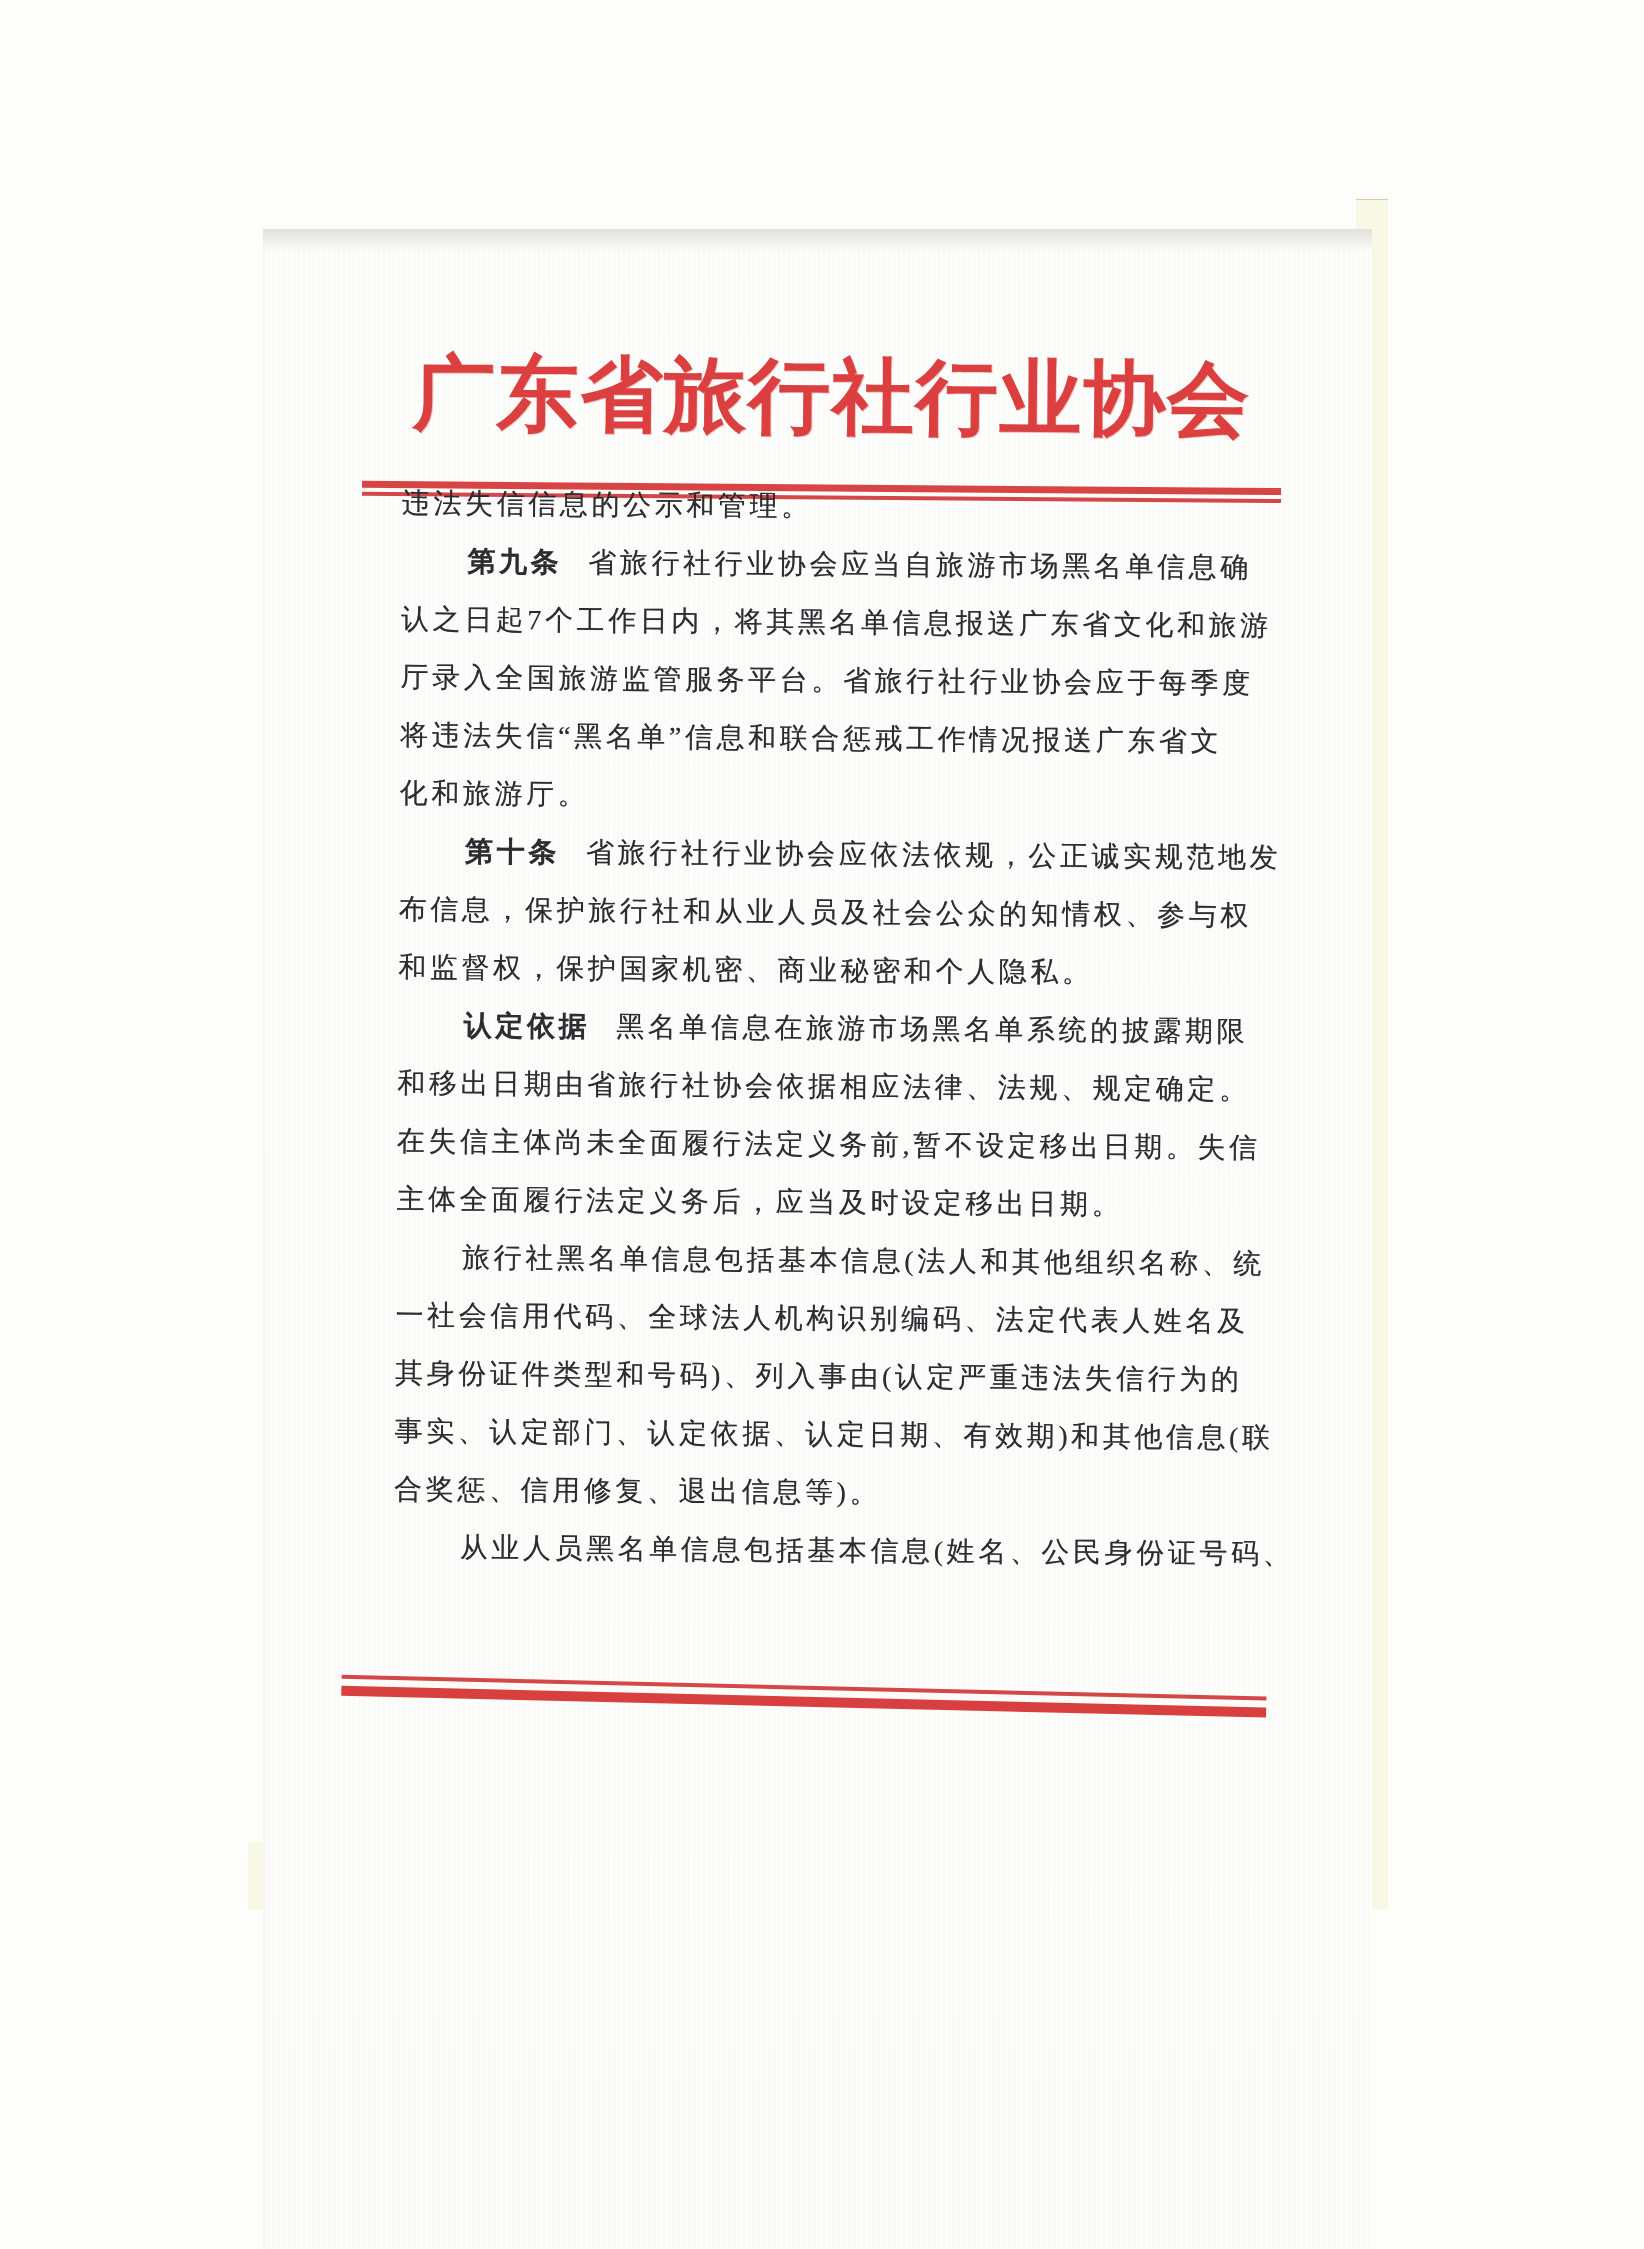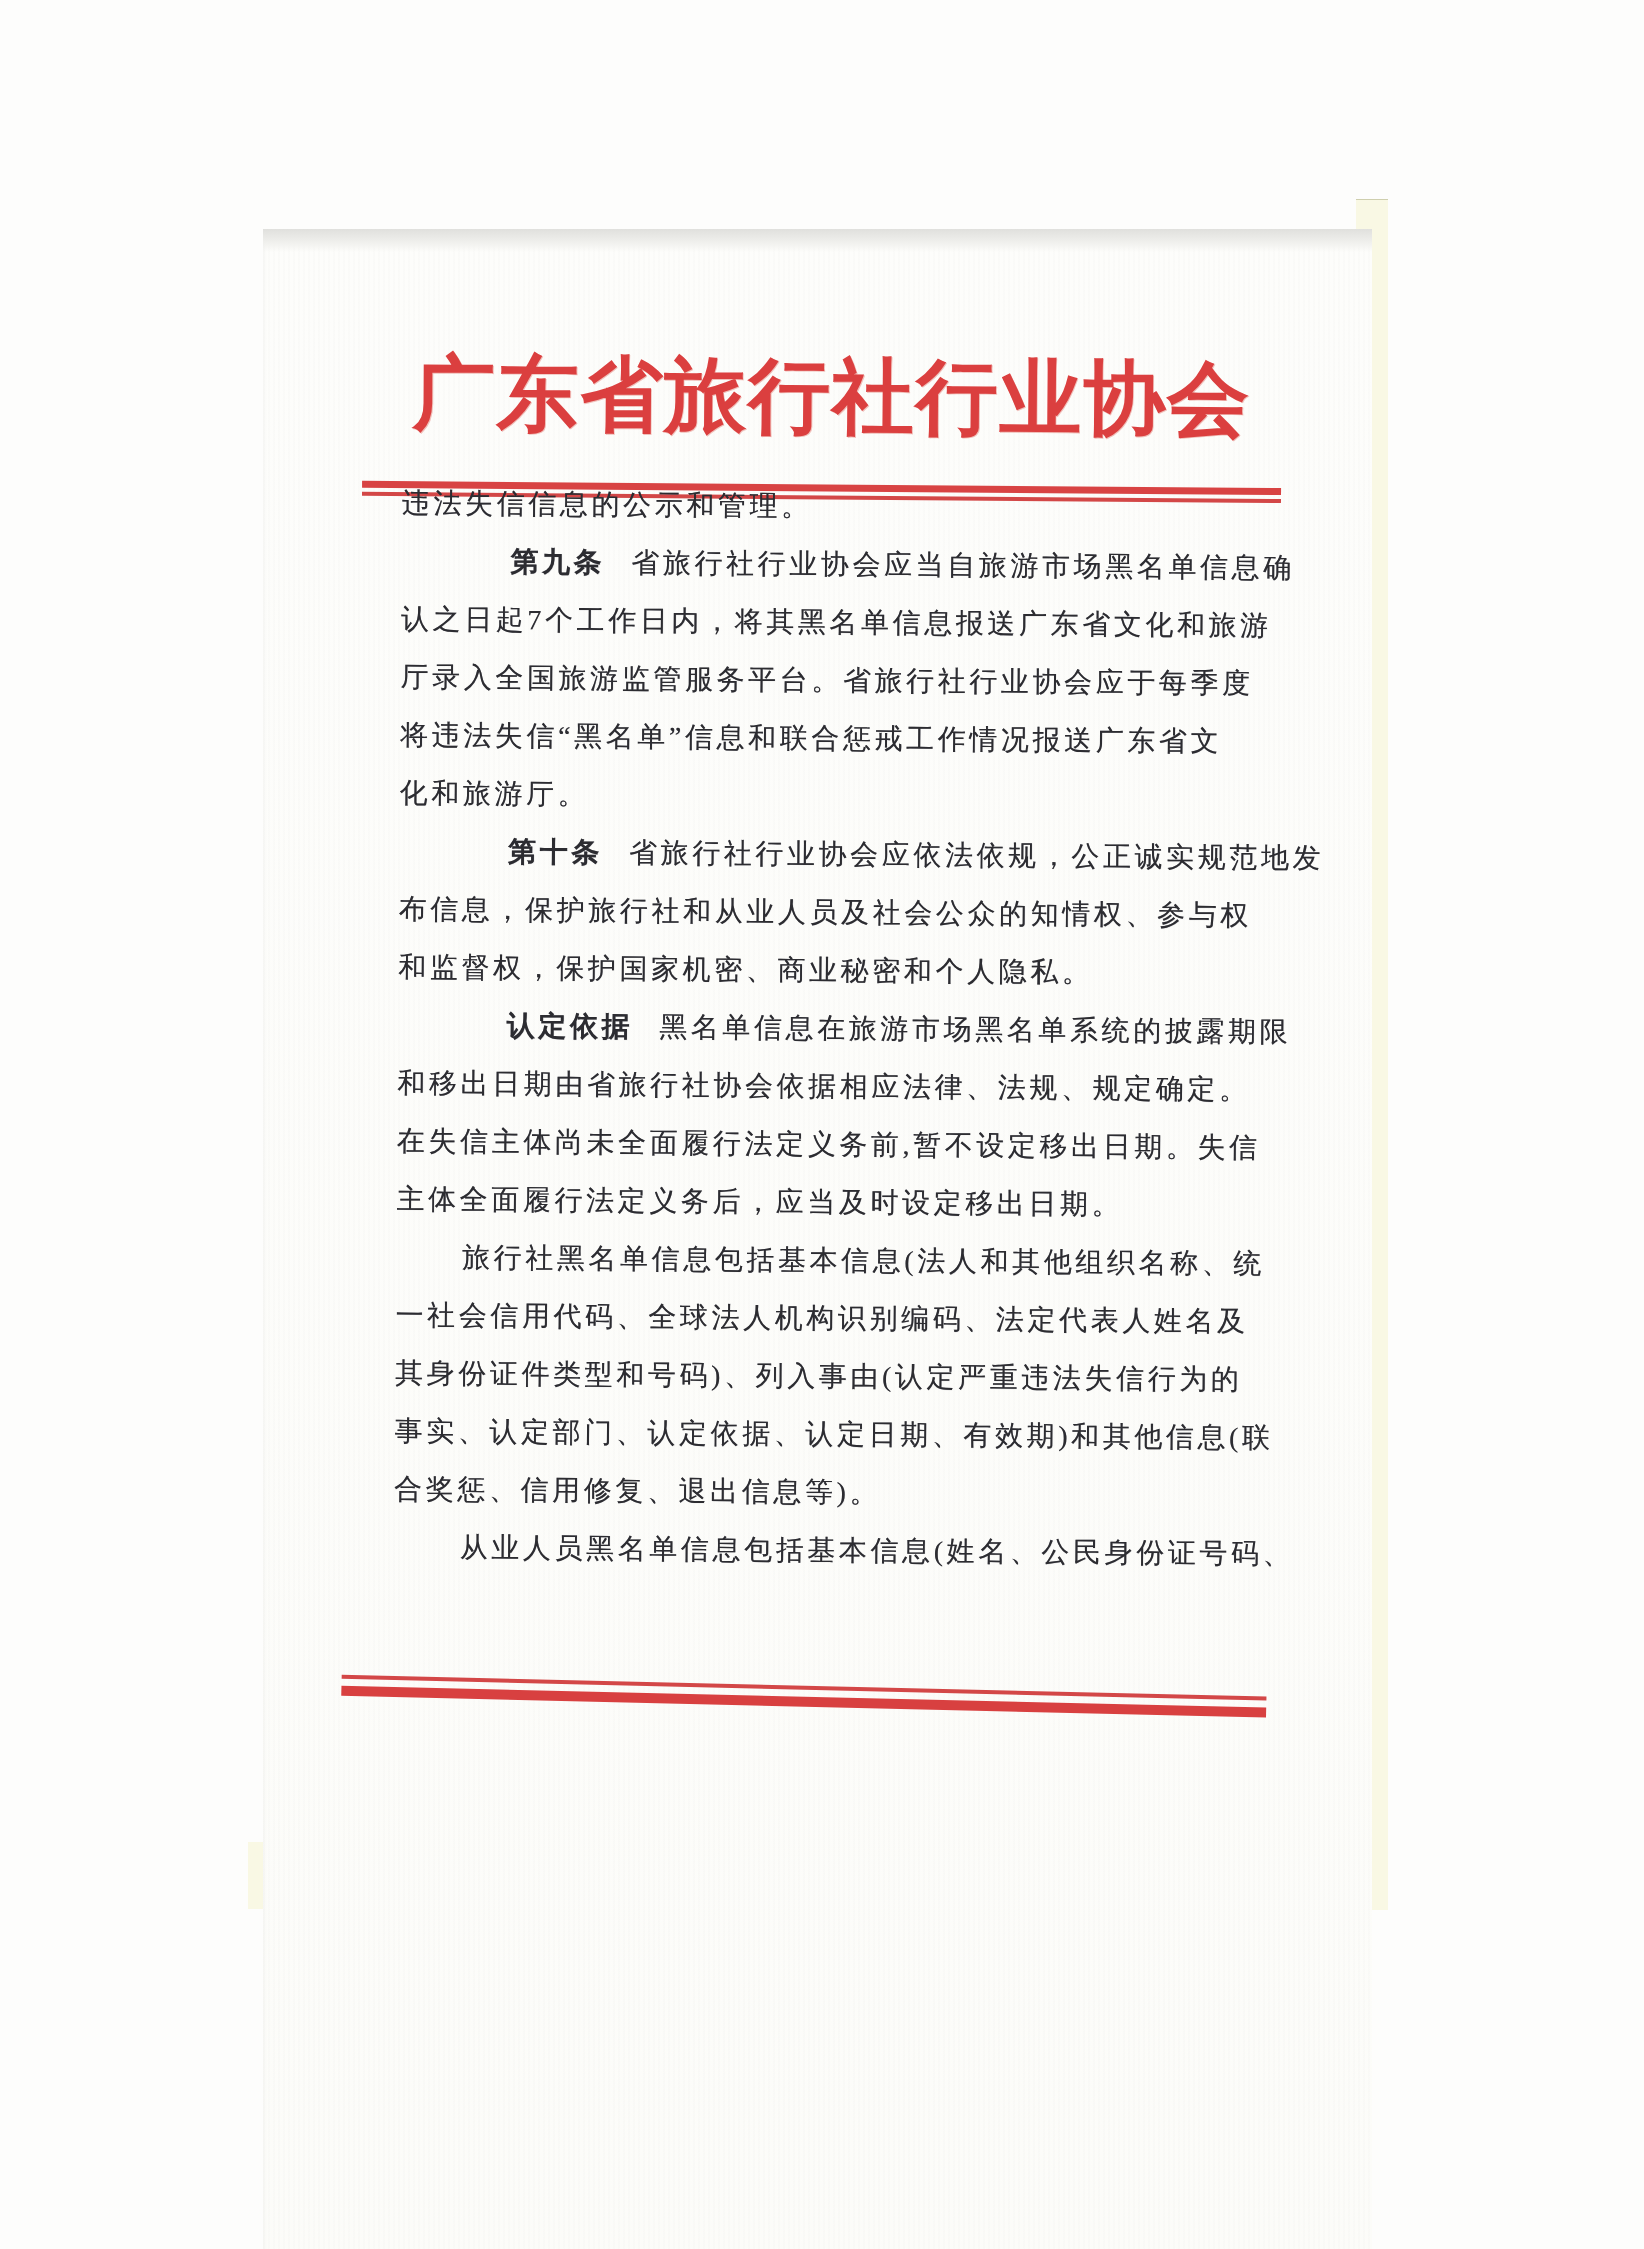--- a/index.html
+++ b/index.html
@@ -55,21 +55,21 @@
     position:absolute;left:139px;top:245px;width:927px;
     color:#2c2c31;
   }
   .body-lines{position:absolute;left:0;top:0;width:100%;}
   .line{
     height:58px;line-height:58px;font-size:28px;letter-spacing:3.6px;
     white-space:nowrap;
     text-shadow:0 0 0.4px rgba(40,40,55,0.45), 0.4px 0.4px 0 rgba(40,40,55,0.12);
   }
   .line.indent{padding-left:66px;}
-  .term{font-weight:bold;margin-right:26px;margin-left:43px;}
+  .term{font-weight:bold;margin-right:26px;}
   .rule-bottom-group{
     position:absolute;left:88px;top:1446px;width:925px;
     transform:rotate(0.9deg);transform-origin:0 0;
   }
   .rule-bottom-thin{position:relative;width:925px;height:3.6px;background:#d34747;}
   .rule-bottom-thick{position:relative;margin-top:7.6px;width:925px;height:10px;background:#d84040;}
 </style>
 </head>
 <body>
 

